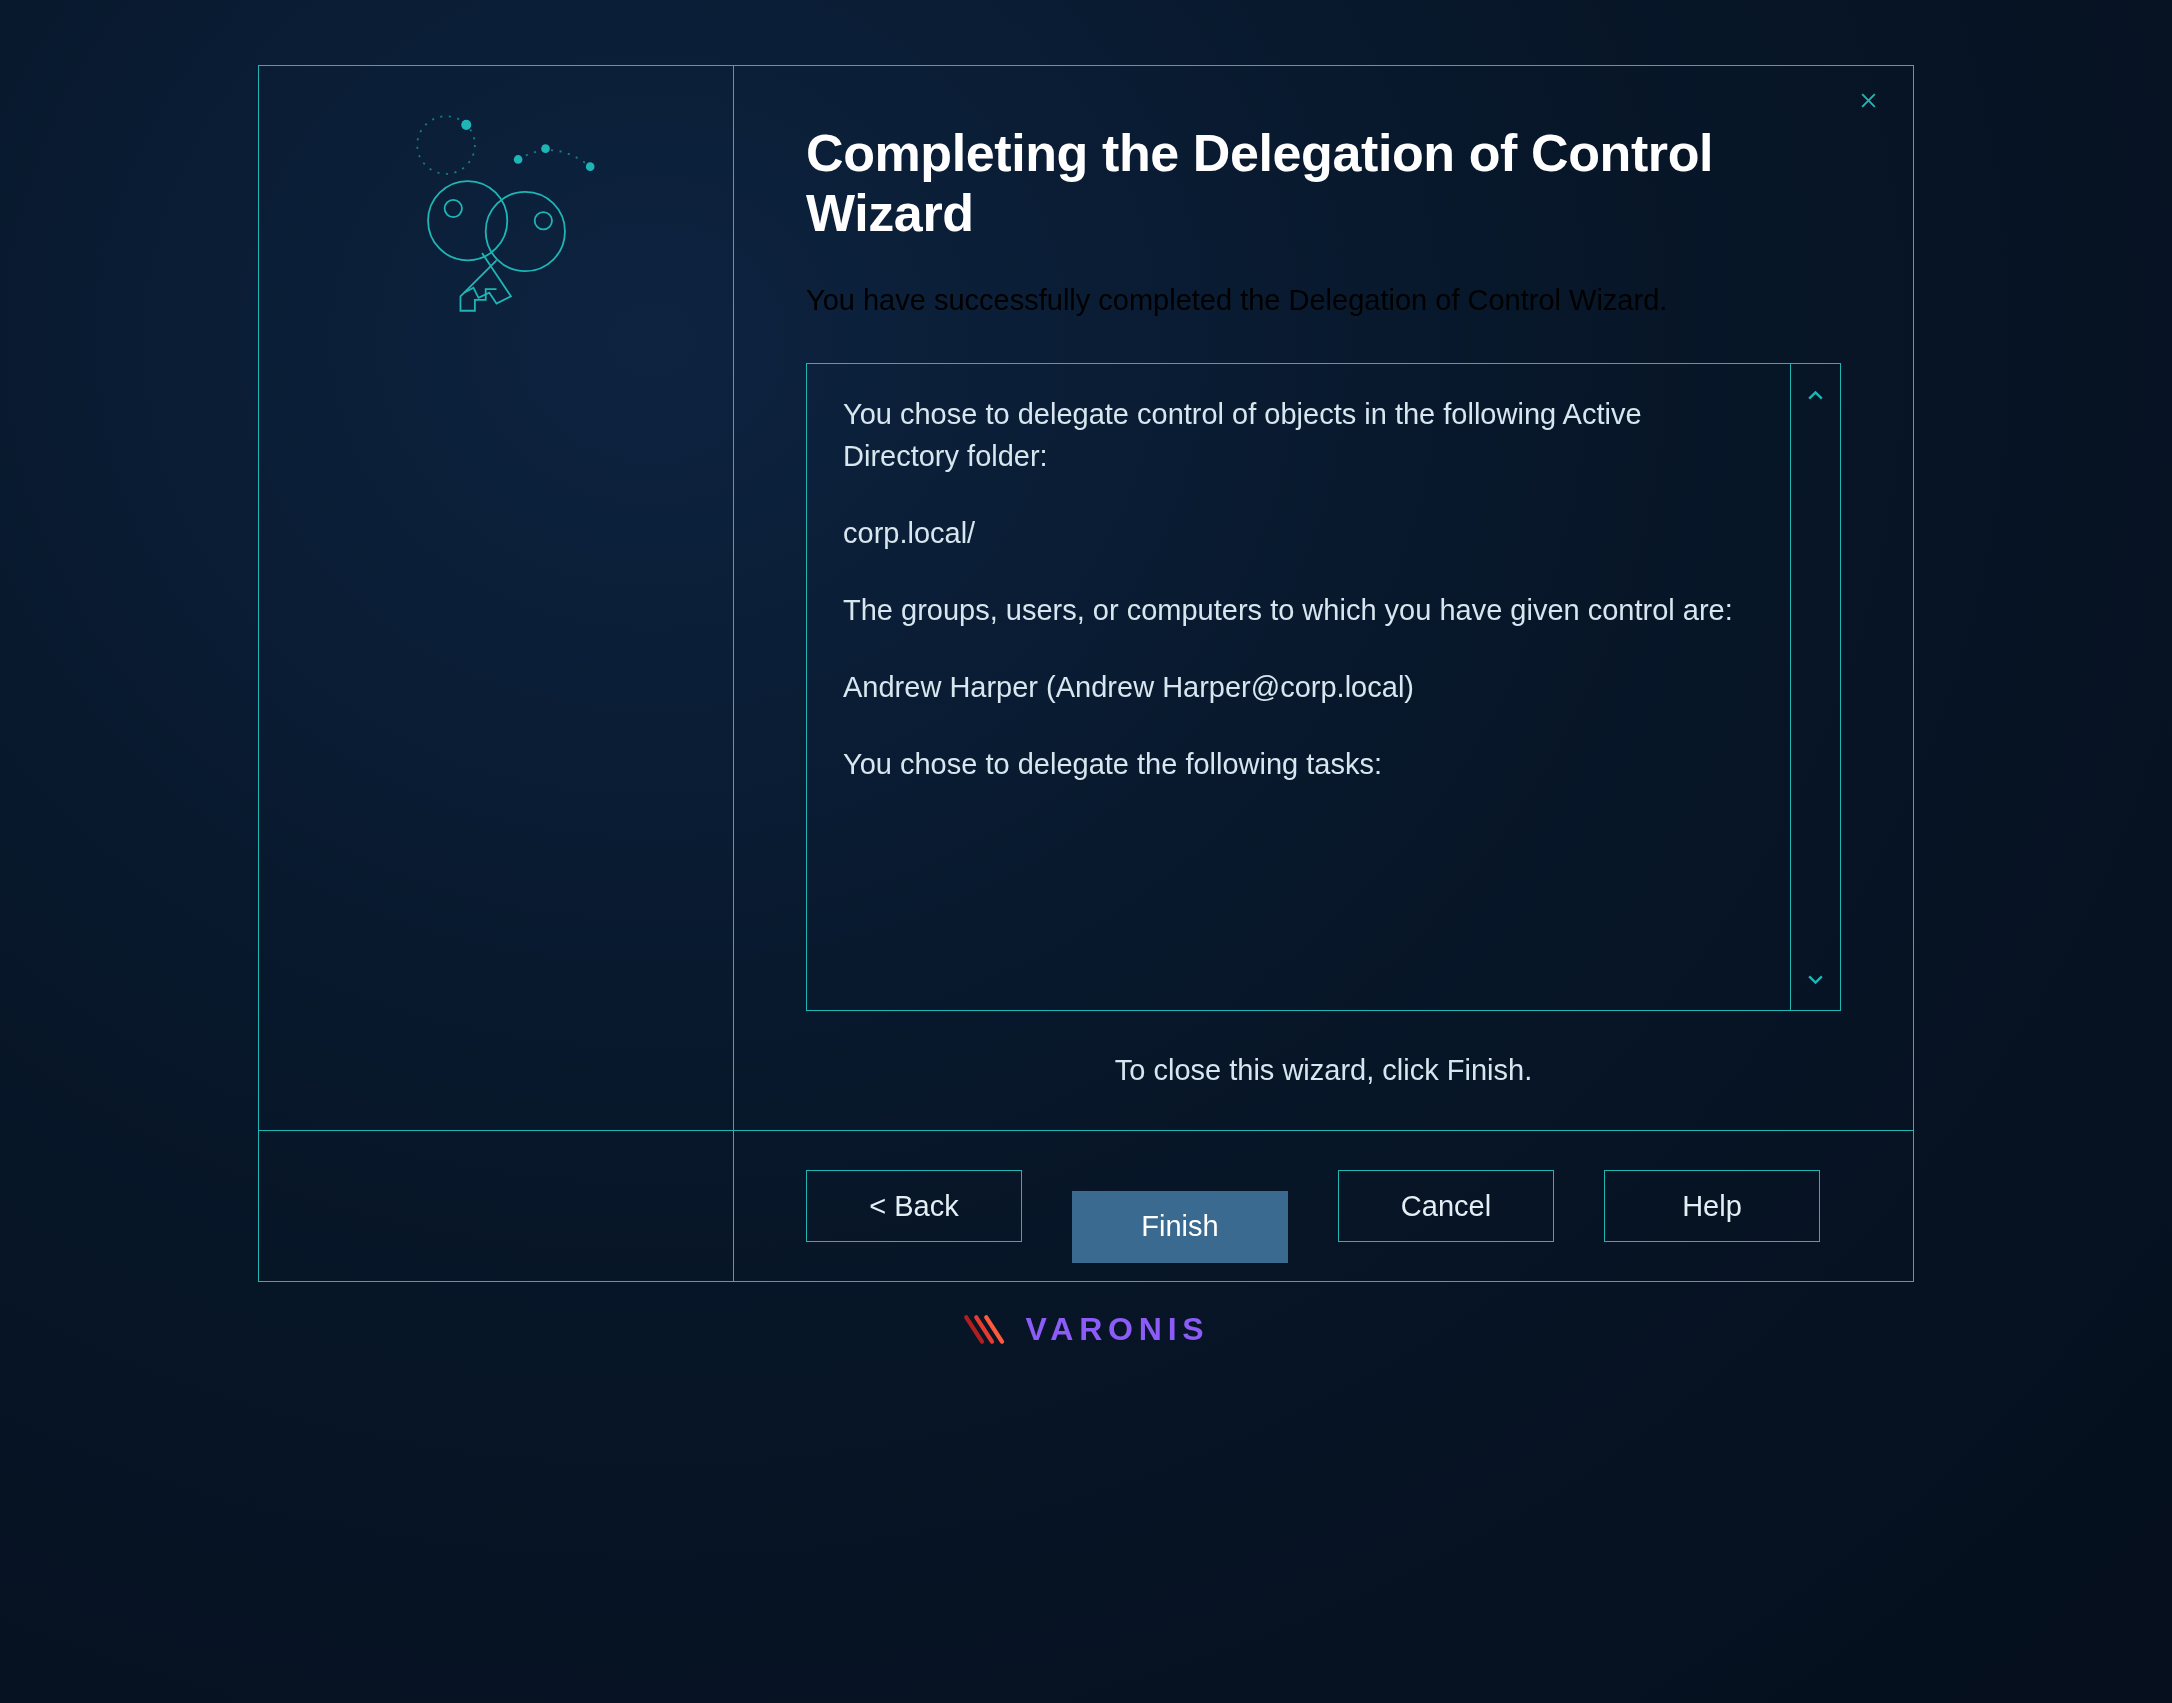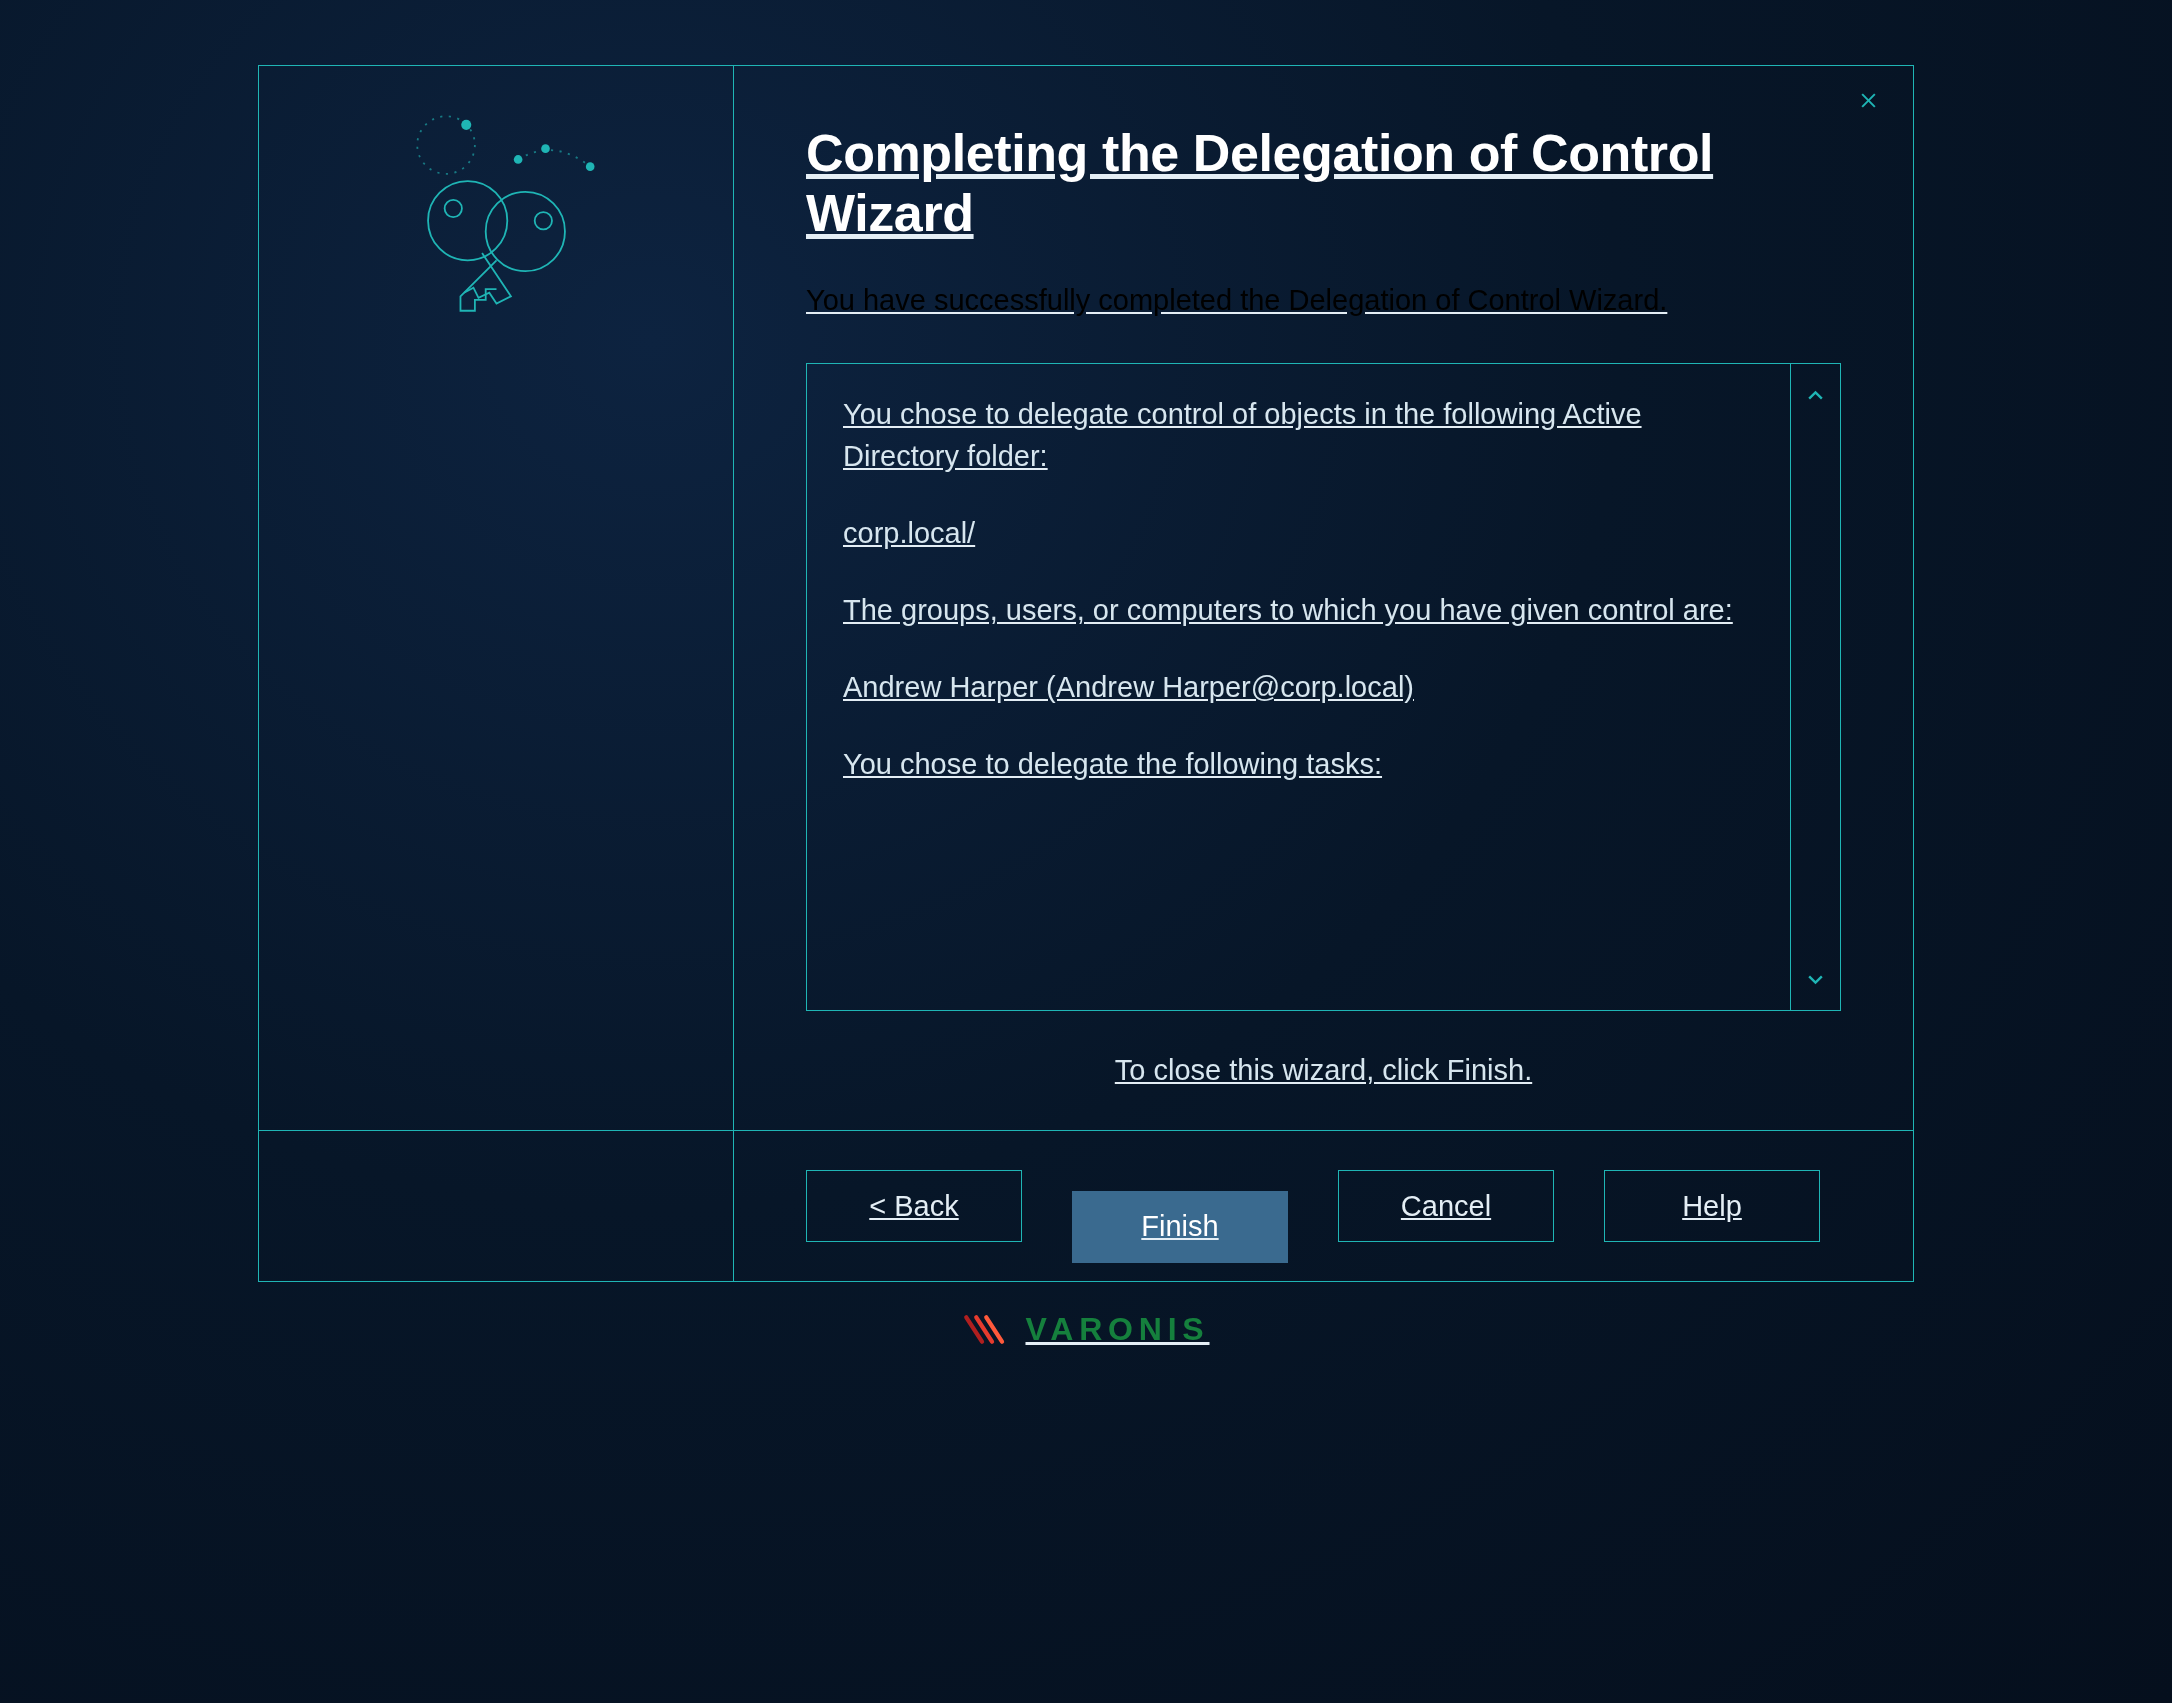--- a/index.html
+++ b/index.html
@@ -6,21 +6,20 @@
   html, body {
     width: 100%; height: 100%;
     background: radial-gradient(ellipse at 30% 20%, #0d2340 0%, #071628 45%, #050f1d 100%);
     font-family: "Segoe UI", "Helvetica Neue", Arial, sans-serif;
     color: #e4eef5;
   }
   .stage {
     width: 100%; min-height: 100%;
     display: flex; flex-direction: column; align-items: center;
     padding: 65px 72px 29px;
-    text-decoration: underline;
   }
   .dialog {
     width: 100%; max-width: 1656px;
     border: 1.4px solid #1fb5b5;
     display: grid;
     grid-template-columns: 475px 1fr;
     grid-template-rows: 1fr 151px;
     position: relative;
     background: transparent;
   }
@@ -102,21 +101,21 @@
   }
   .btn.primary {
     background: #3a6a8f;
     border-color: #3a6a8f;
     color: #ffffff;
     margin-top: 41px;
   }
   .brand {
     margin-top: 29px;
     display:flex; align-items:center; gap:13px;
-    color: #15803d;
+    color: #8b5cf6;
     font-size: 32px; font-weight: 600; letter-spacing: 5.8px;
   }
   .brand svg { width: 50px; height: 33px; }
 </style>
 </head>
 <body>
 
 <div class="stage">
   <div class="dialog">
 

